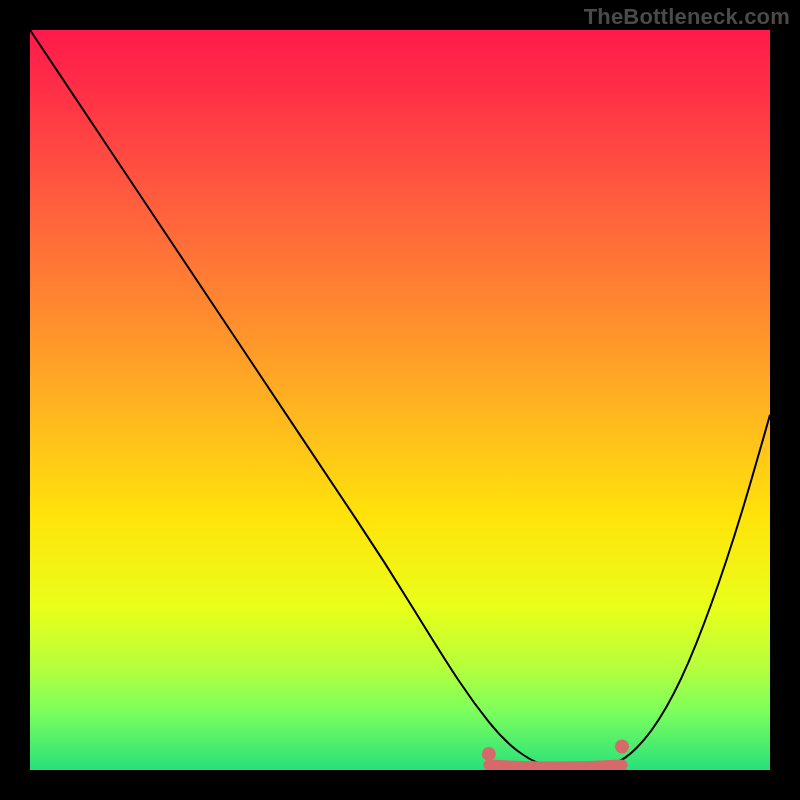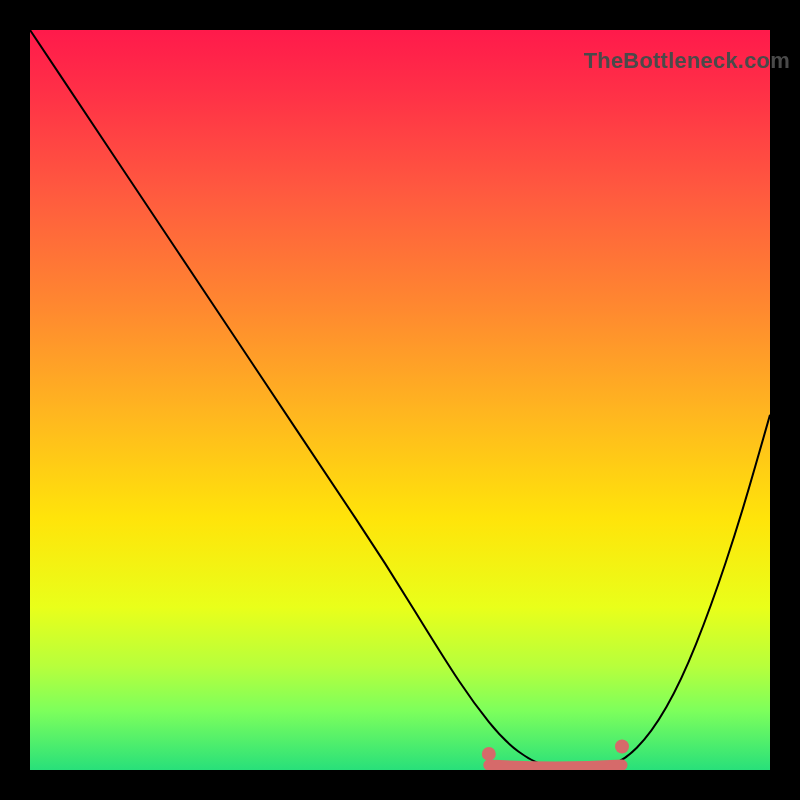--- a/index.html
+++ b/index.html
@@ -19,21 +19,20 @@
   }
   .watermark {
     position: absolute;
     top: 4px;
     right: 10px;
     color: #4a4a4a;
     font-size: 22px;
     font-weight: 600;
     letter-spacing: 0.2px;
     z-index: 5;
-    margin-top: 44px;
   }
   .plot-area {
     position: absolute;
     left: 30px;
     top: 30px;
     width: 740px;
     height: 740px;
     overflow: hidden;
   }
   .gradient {

